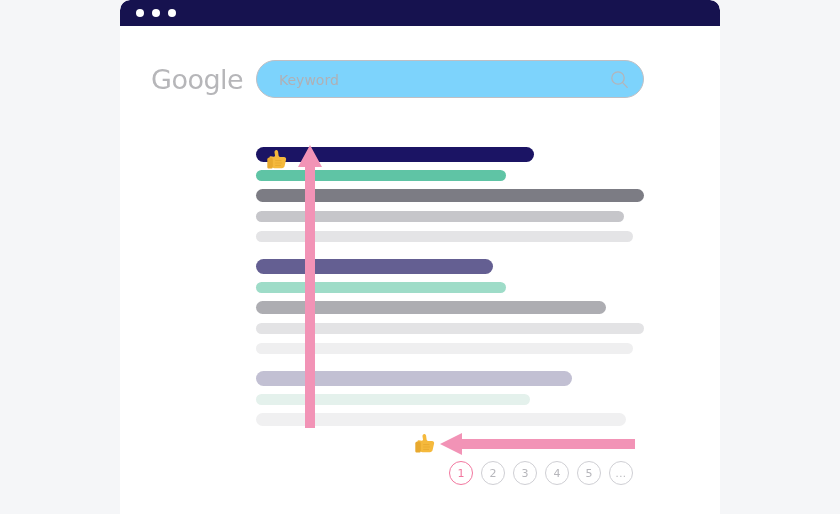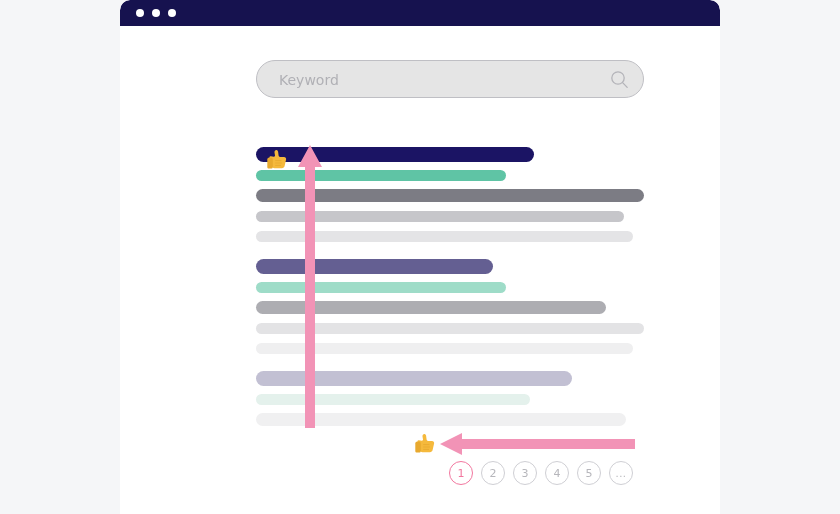--- a/index.html
+++ b/index.html
@@ -68,21 +68,21 @@
     user-select: none;
   }
   #search-box {
     position: absolute;
     left: 136px;
     top: 0px;
     width: 388px;
     height: 38px;
     border: 1px solid #bfbfc4;
     border-radius: 20px;
-    background: #e5e5e5;
+    background: #7dd3fc;
     box-sizing: border-box;
   }
   #search-input {
     position: absolute;
     left: 20px;
     top: 0;
     width: 320px;
     height: 36px;
     border: none;
     outline: none;
@@ -168,20 +168,21 @@
 
 <div id="browser-window">
 
   <div id="title-bar" style="background: rgb(22, 18, 79);">
     <span class="window-dot d1"></span>
     <span class="window-dot d2"></span>
     <span class="window-dot d3"></span>
   </div>
 
   <div id="search-row">
+    <div id="google-logo">Google</div>
 
     <div id="search-box">
       <input id="search-input" type="text" placeholder="Keyword" style="">
       <span id="search-icon">
         <svg width="19" height="19" viewBox="0 0 19 19">
           <circle cx="8" cy="8" r="6.2" fill="none" stroke="#b4b4b9" stroke-width="1.3"></circle>
           <line x1="12.6" y1="12.6" x2="17.2" y2="17.4" stroke="#b4b4b9" stroke-width="1.3" stroke-linecap="round"></line>
         </svg>
       </span>
     </div>

